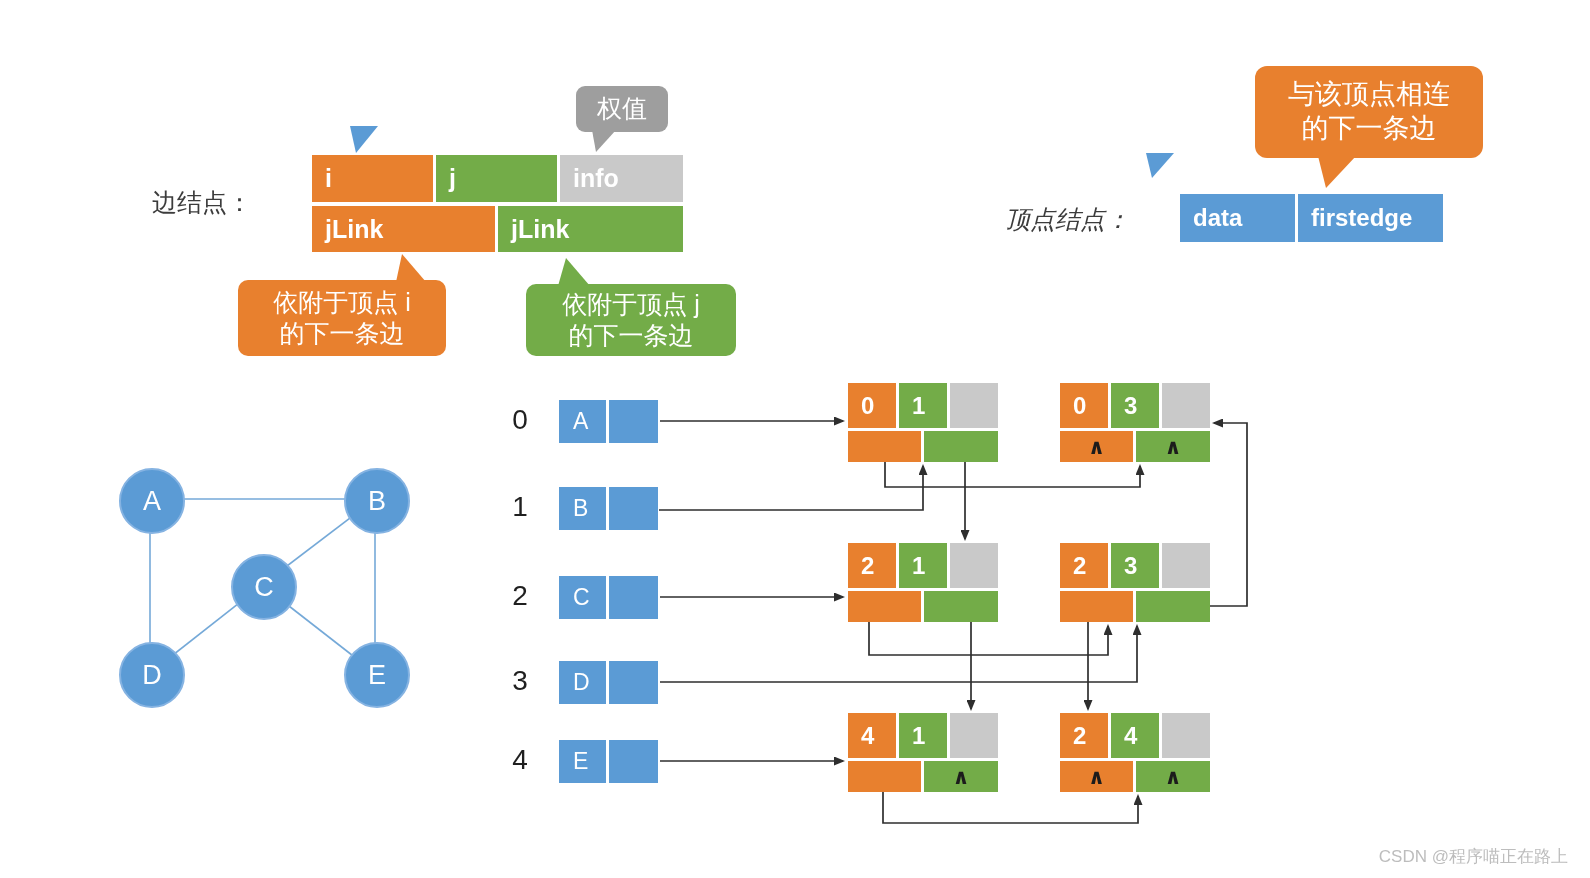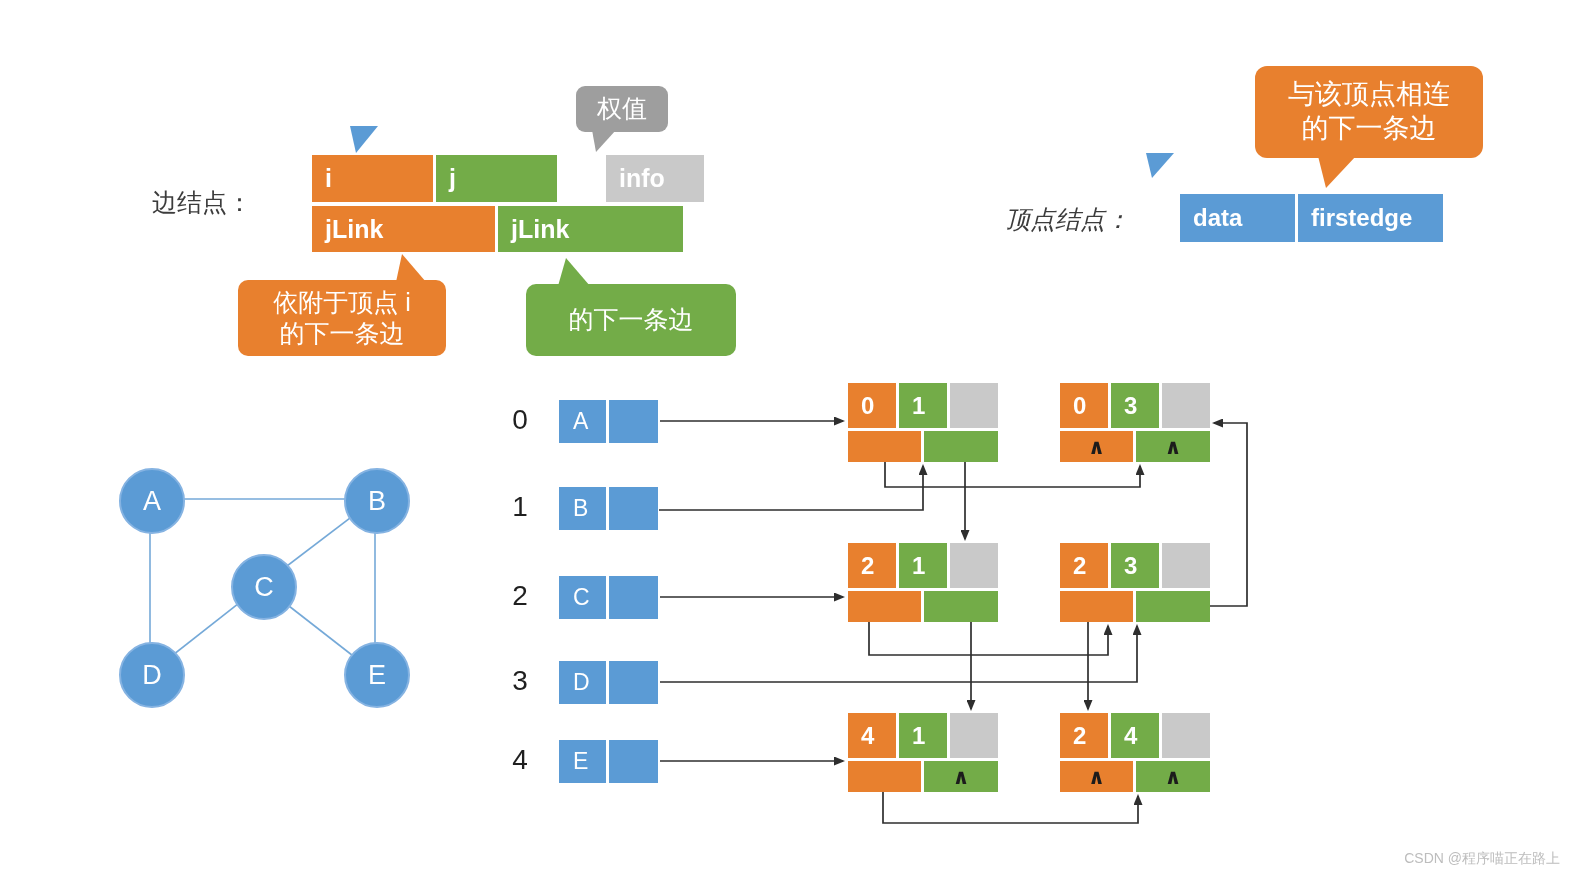--- a/index.html
+++ b/index.html
@@ -26,21 +26,21 @@
   .plain-label{position:absolute;color:#3c3c3c;font-size:25px;white-space:nowrap;}
   
   .gnode{position:absolute;width:62px;height:62px;border-radius:50%;
     background:#5B9BD5;border:2px solid #85b3e2;color:#fff;font-size:27px;
     display:flex;align-items:center;justify-content:center;z-index:3;}
   .rowidx{position:absolute;width:34px;text-align:center;color:#1f1f1f;font-size:28px;z-index:3;}
   .vbox-cell{position:absolute;background:#5B9BD5;color:#fff;font-size:23px;
     display:flex;align-items:center;padding-left:14px;box-sizing:border-box;}
   svg{position:absolute;left:0;top:0;z-index:1;}
   .layer2{z-index:2;}
-  #watermark{position:absolute;right:30px;bottom:10px;color:#bdbdbd;font-size:14px;z-index:4;}
+  #watermark{position:absolute;right:22px;bottom:10px;color:#bdbdbd;font-size:17px;z-index:4;}
 </style>
 </head>
 <body>
 
 <div id="canvas">
 
   <svg width="1590" height="878" viewBox="0 0 1590 878">
     <defs>
       <marker id="ah" markerWidth="11" markerHeight="9" refX="9" refY="4.5" orient="auto" markerUnits="userSpaceOnUse">
         <path d="M0,0 L11,4.5 L0,9 z" fill="#2e2e2e"></path>
@@ -76,32 +76,33 @@
 
   <div class="bubble layer2" style="left:576px;top:86px;width:92px;height:46px;border-radius:9px;background:#9E9E9E;font-size:25px;align-items:center;">
     <span class="ln">权值</span>
   </div>
   <div class="tail layer2" style="left:592px;top:130px;border-top:22px solid #9E9E9E;border-left:4px solid transparent;border-right:20px solid transparent;"></div>
 
   <div class="plain-label layer2" style="left:152px;top:186px;">边结点：</div>
 
   <div class="cell pad orange layer2" style="left:312px;top:155px;width:121px;height:47px;font-size:25px;">i</div>
   <div class="cell pad green layer2" style="left:436px;top:155px;width:121px;height:47px;font-size:25px;">j</div>
-  <div class="cell pad graycell layer2" style="left:560px;top:155px;width:98px;height:47px;font-size:25px;margin-left:46px;">info</div>
+  <div class="cell pad graycell layer2" style="left:560px;top:155px;width:123px;height:47px;font-size:25px;">info</div>
   <div class="cell pad orange layer2" style="left:312px;top:206px;width:183px;height:46px;font-size:25px;">jLink</div>
   <div class="cell pad green layer2" style="left:498px;top:206px;width:185px;height:46px;font-size:25px;">jLink</div>
 
   <div class="tail layer2" style="left:396px;top:254px;border-bottom:28px solid #E8802E;border-left:6px solid transparent;border-right:24px solid transparent;"></div>
   <div class="bubble orange layer2" style="left:238px;top:280px;width:208px;height:76px;border-radius:10px;font-size:25px;">
     <span class="ln">依附于顶点 i</span>
     <span class="ln">的下一条边</span>
   </div>
 
   <div class="tail layer2" style="left:558px;top:258px;border-bottom:28px solid #73AC48;border-left:8px solid transparent;border-right:24px solid transparent;"></div>
   <div class="bubble green layer2" style="left:526px;top:284px;width:210px;height:72px;border-radius:10px;font-size:25px;">
+    <span class="ln">依附于顶点 j</span>
     <span class="ln">的下一条边</span>
   </div>
 
   <div class="tail layer2" style="left:1146px;top:153px;border-top:25px solid #5B9BD5;border-left:6px solid transparent;border-right:22px solid transparent;"></div>
 
   <div class="bubble orange layer2" style="left:1255px;top:66px;width:228px;height:92px;border-radius:12px;font-size:27px;">
     <span class="ln">与该顶点相连</span>
     <span class="ln">的下一条边</span>
   </div>
   <div class="tail layer2" style="left:1318px;top:156px;border-top:32px solid #E8802E;border-left:8px solid transparent;border-right:30px solid transparent;"></div>

